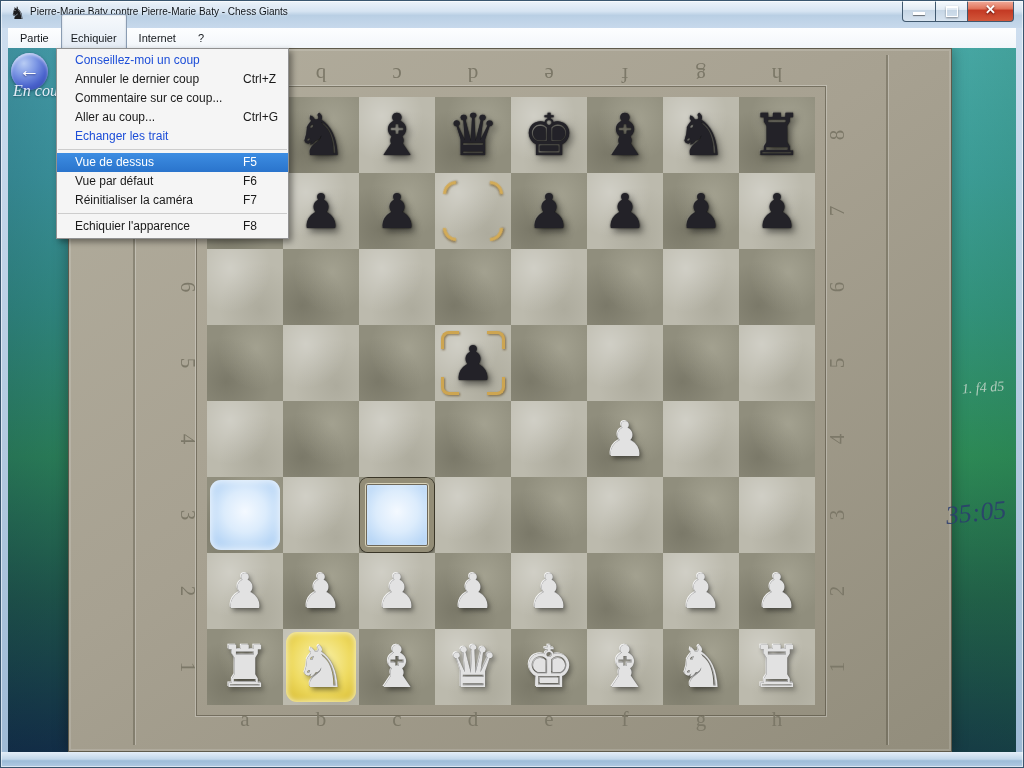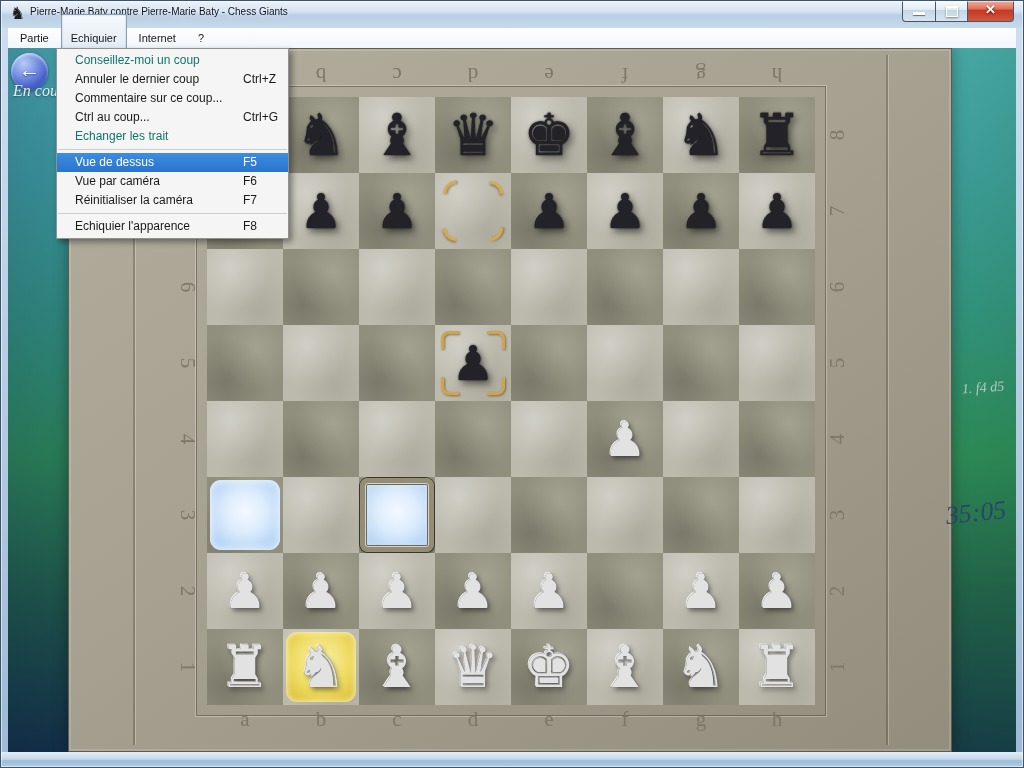--- a/index.html
+++ b/index.html
@@ -119,21 +119,21 @@
   .turn-note{position:absolute;left:790px;top:676px;width:216px;text-align:right;
     font-family:"Liberation Serif",serif;font-style:italic;font-size:20px;
     color:rgba(228,230,234,.85);text-shadow:1px 1px 2px rgba(20,30,30,.6);white-space:nowrap;}
   
   .menu-popup{position:absolute;left:56px;top:48px;width:233px;z-index:50;
     background:#f5f5f5;border:1px solid #919191;box-shadow:3px 3px 6px rgba(0,0,0,.4);
     padding:2px 0;box-sizing:border-box;}
   .mi{position:relative;height:19px;line-height:19px;font-size:12px;color:#1a1a1a;}
   .mi .mi-label{position:absolute;left:18px;white-space:nowrap;}
   .mi .mi-shortcut{position:absolute;left:186px;white-space:nowrap;}
-  .mi.disabled{color:#0f766e;}
+  .mi.disabled{color:#1d4ed8;}
   .mi.selected{background:linear-gradient(#3d8de2,#2a74cc);color:#fff;}
   .menu-sep{height:1px;background:#cdcdcd;margin:3px 1px;}
 </style>
 </head>
 <body>
 
 <div id="stage">
 
   <div class="titlebar">
     <span class="app-icon">♞</span>
@@ -361,34 +361,34 @@
     </div>
     <div class="mi">
       <span class="mi-label">Annuler le dernier coup</span>
       <span class="mi-shortcut">Ctrl+Z</span>
     </div>
     <div class="mi">
       <span class="mi-label">Commentaire sur ce coup...</span>
       <span class="mi-shortcut"></span>
     </div>
     <div class="mi">
-      <span class="mi-label">Ctrl au coup...</span>
+      <span class="mi-label">Aller au coup...</span>
       <span class="mi-shortcut">Ctrl+G</span>
     </div>
     <div class="mi disabled">
       <span class="mi-label">Echanger les trait</span>
       <span class="mi-shortcut"></span>
     </div>
     <div class="menu-sep"></div>
     <div class="mi selected">
       <span class="mi-label">Vue de dessus</span>
       <span class="mi-shortcut">F5</span>
     </div>
     <div class="mi">
-      <span class="mi-label">Vue par caméra</span>
+      <span class="mi-label">Vue par défaut</span>
       <span class="mi-shortcut">F6</span>
     </div>
     <div class="mi">
       <span class="mi-label">Réinitialiser la caméra</span>
       <span class="mi-shortcut">F7</span>
     </div>
     <div class="menu-sep"></div>
     <div class="mi">
       <span class="mi-label">Echiquier l'apparence</span>
       <span class="mi-shortcut">F8</span>

